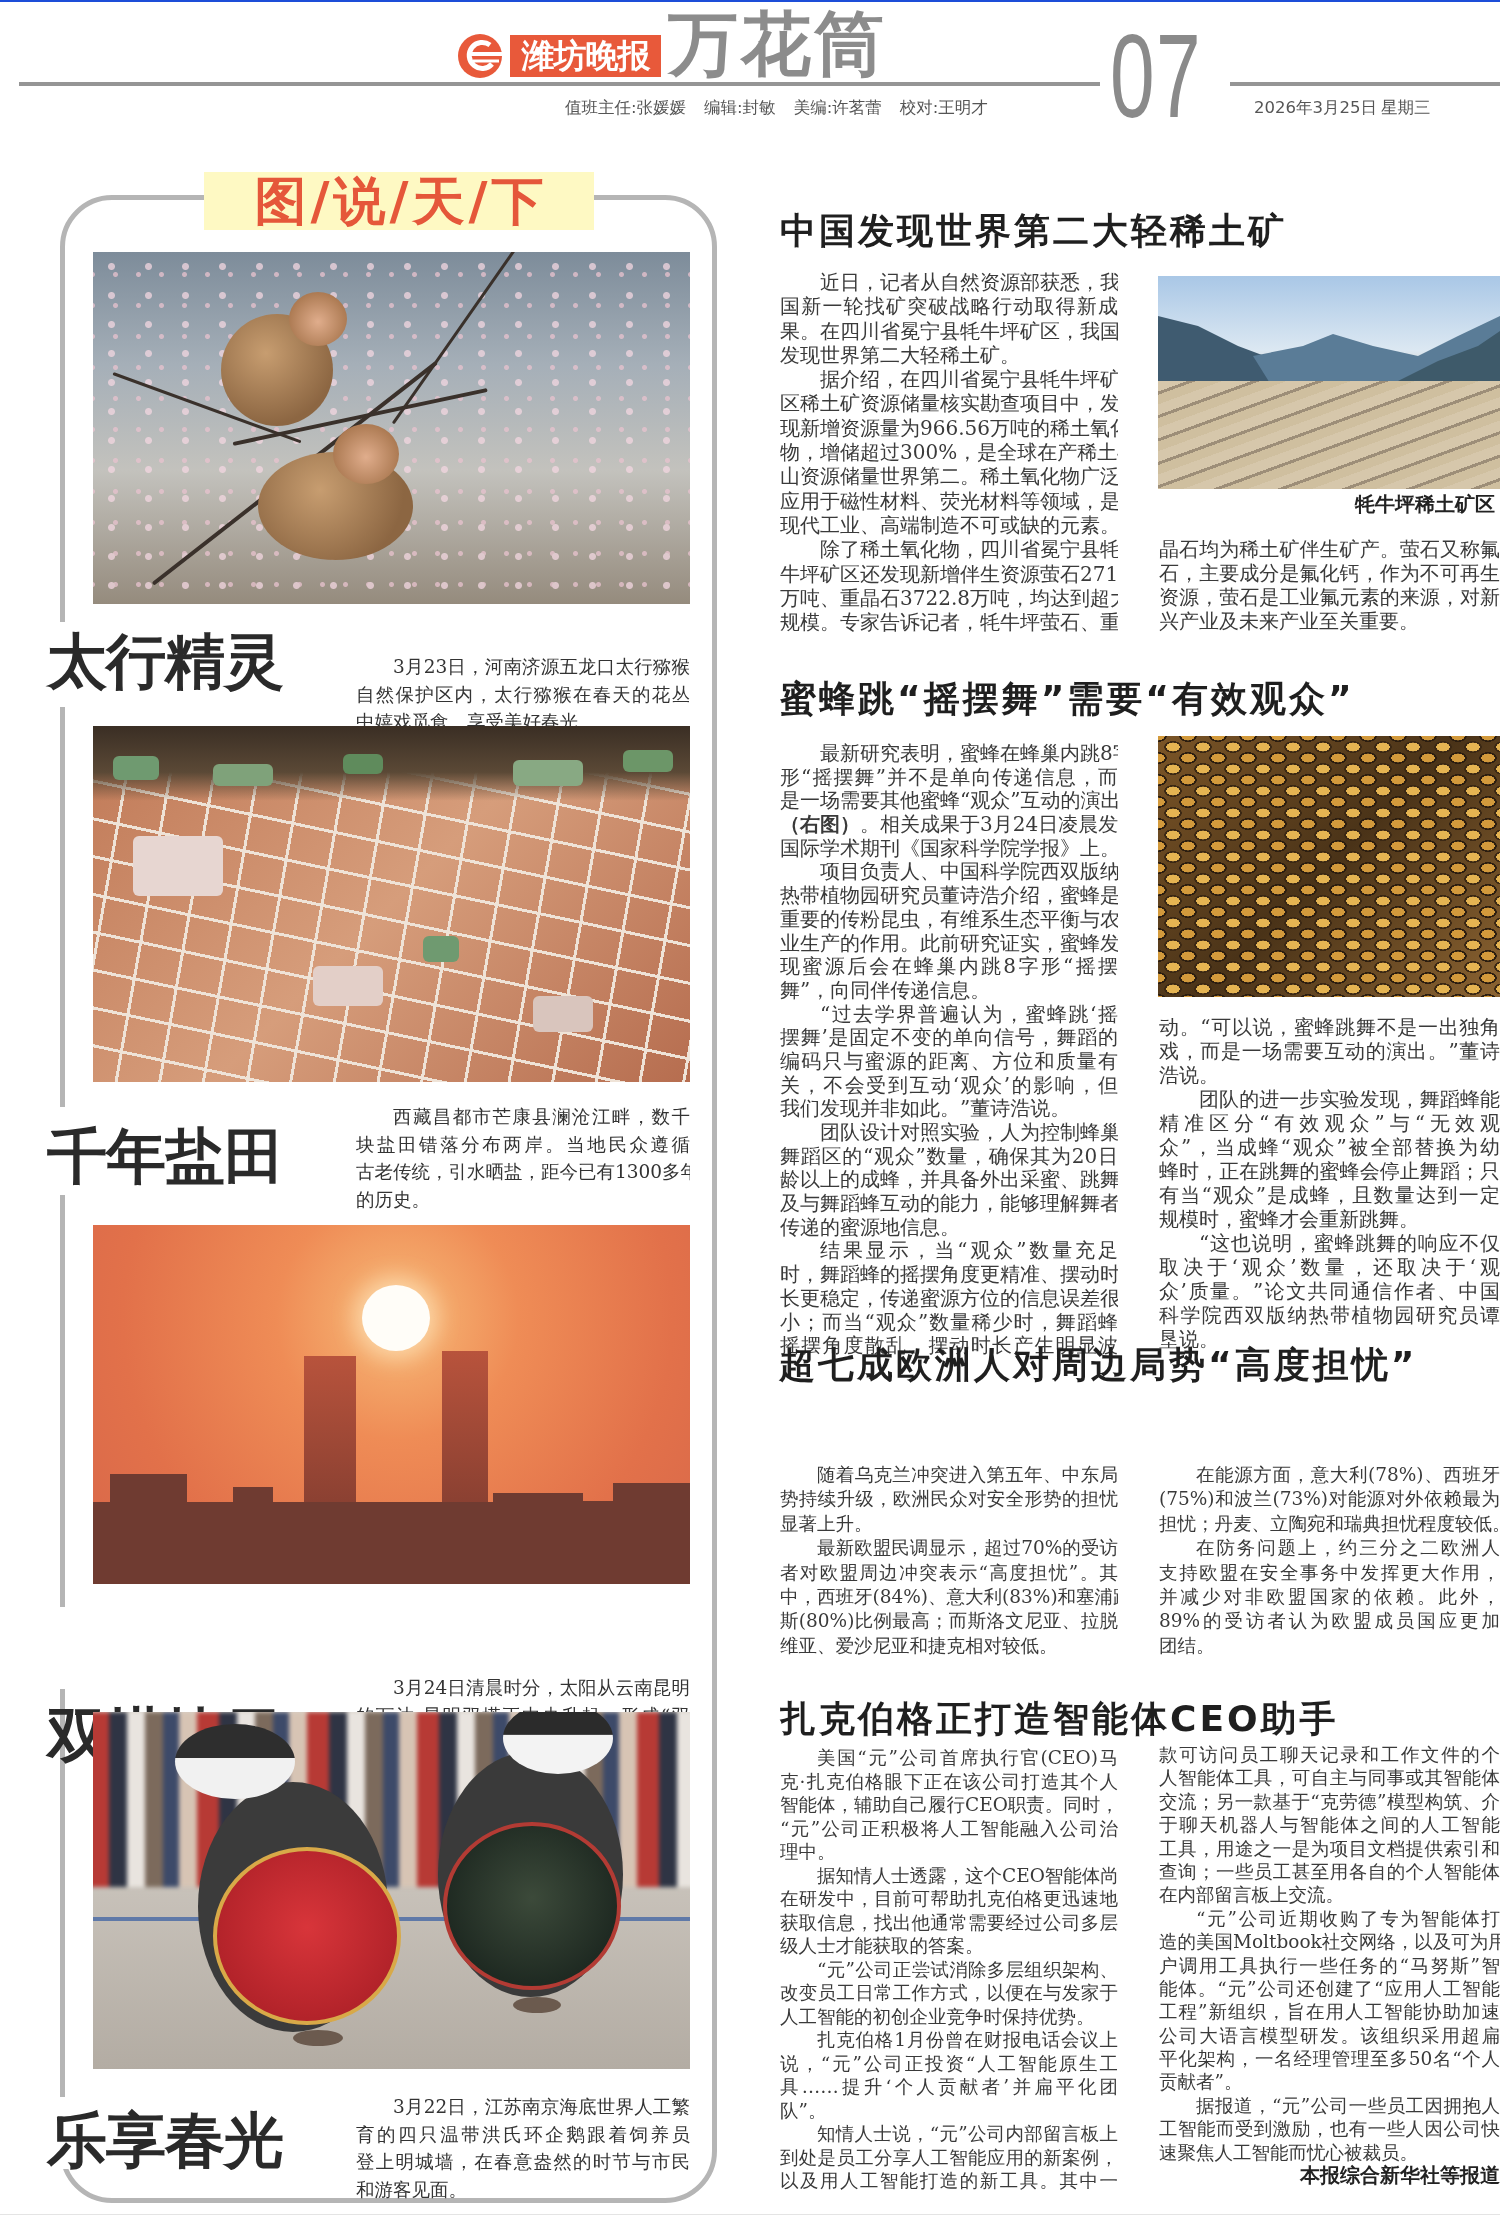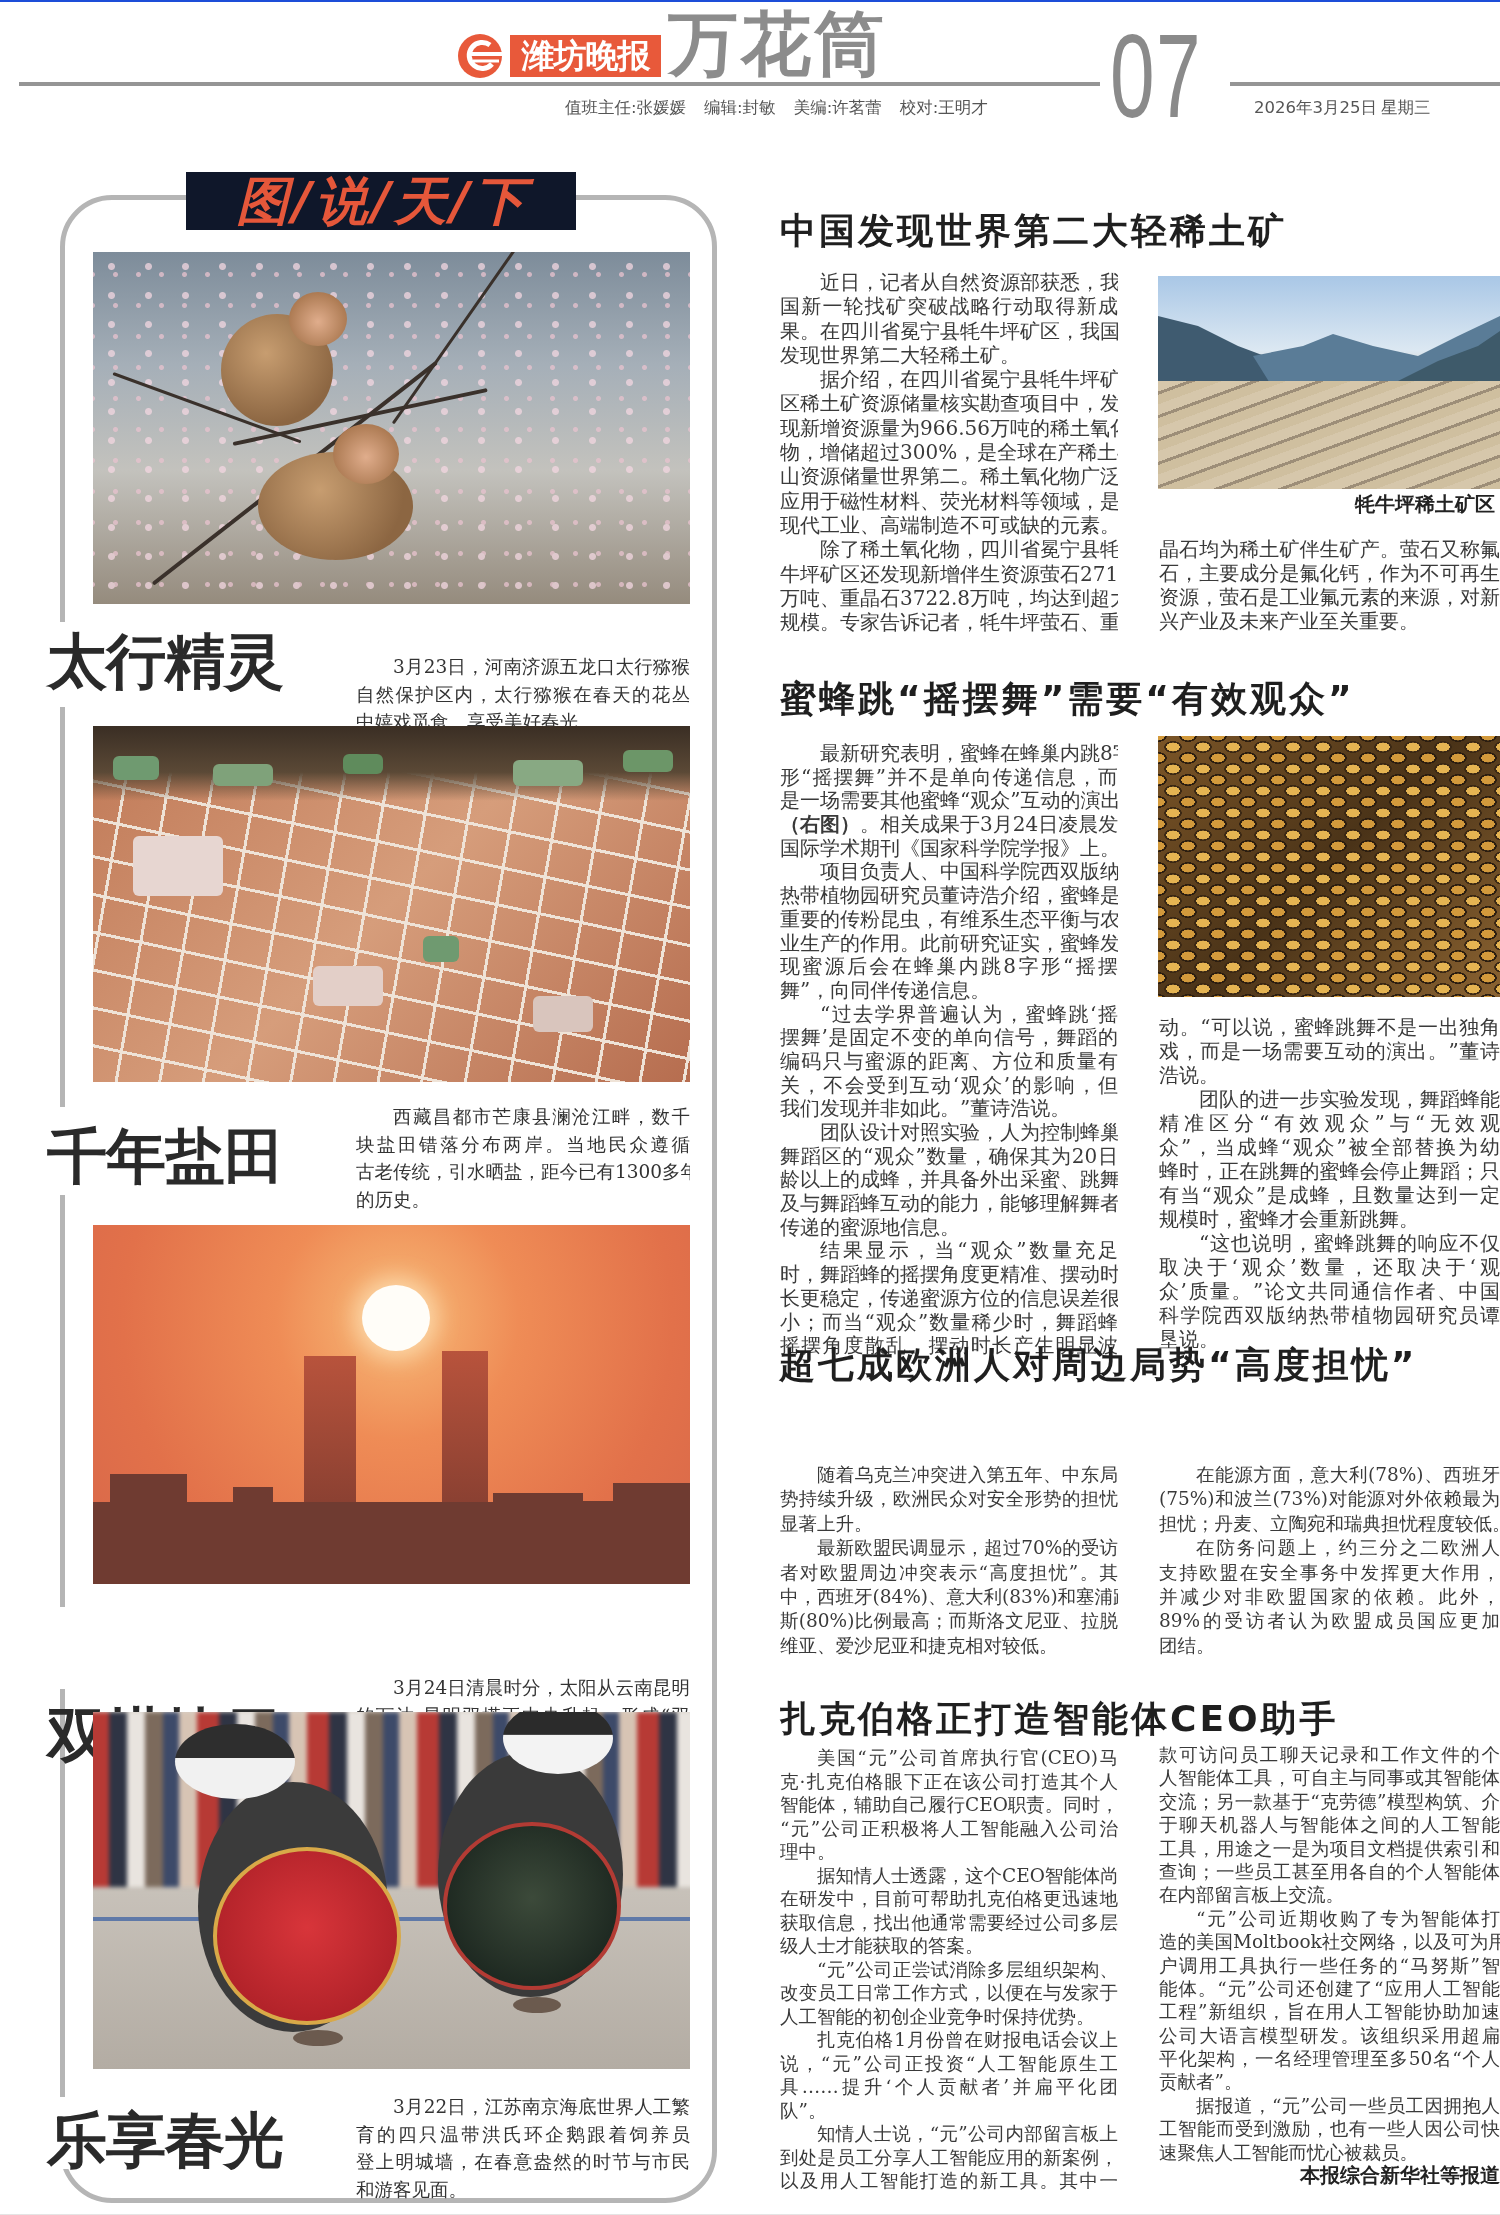--- a/index.html
+++ b/index.html
@@ -13,21 +13,21 @@
   .logo-icon{left:457px;top:31px;width:50px;height:46px;}
   .logo-box{left:510px;top:33px;width:151px;height:42px;background:#e8593a;color:#fff;font-weight:bold;font-size:33px;line-height:42px;text-align:center;letter-spacing:-1px;white-space:nowrap;overflow:hidden;}
   .section-name{left:668px;top:2px;font-size:70px;line-height:80px;font-weight:bold;color:#8c8c8c;letter-spacing:3px;white-space:nowrap;}
   .rule{height:4px;background:#959595;top:80px;}
   .page-no{left:1110px;top:14px;font-family:"Liberation Sans",sans-serif;font-size:118px;line-height:120px;color:#8a8a8a;transform:scaleX(0.68);transform-origin:left top;letter-spacing:2px;}
   .credits{left:565px;top:94px;font-size:16.5px;line-height:24px;color:#555;white-space:nowrap;display:flex;gap:18px;}
   .dateline{left:1254px;top:94px;font-size:16.5px;line-height:24px;color:#555;white-space:nowrap;display:flex;gap:4px;}
 
   
   .panel-frame{left:60px;top:193px;width:657px;height:2008px;border:5px solid #b5b5b5;border-radius:52px;box-sizing:border-box;}
-  .panel-title{left:186px;top:170px;width:390px;height:58px;background:#0f172a;text-align:center;white-space:nowrap;color:#e5573a;font-weight:900;font-style:italic;font-size:52px;line-height:58px;}
+  .panel-title{left:204px;top:170px;width:390px;height:58px;background:#fef9c3;text-align:center;white-space:nowrap;color:#e5573a;font-weight:900;font-size:52px;line-height:58px;}
   .panel-title .sep{display:inline-block;margin:0 4px;font-weight:bold;}
   .gap-mask{left:52px;width:24px;background:#fff;}
   .big-label{left:47px;font-size:60px;line-height:66px;font-weight:bold;color:#2a2a2a;white-space:nowrap;letter-spacing:-1px;}
   .cap{left:356px;width:334px;color:#333;}
   .cap .ln{font-size:18.5px;height:27.5px;line-height:27.5px;}
 
   .photo{overflow:hidden;}
 
   
   .col{color:#3a3a3a;}

